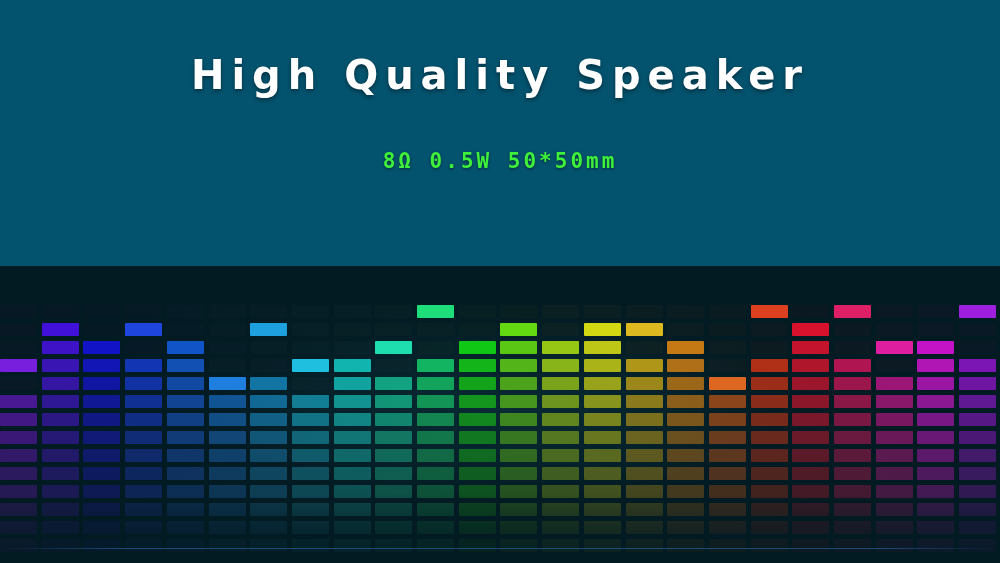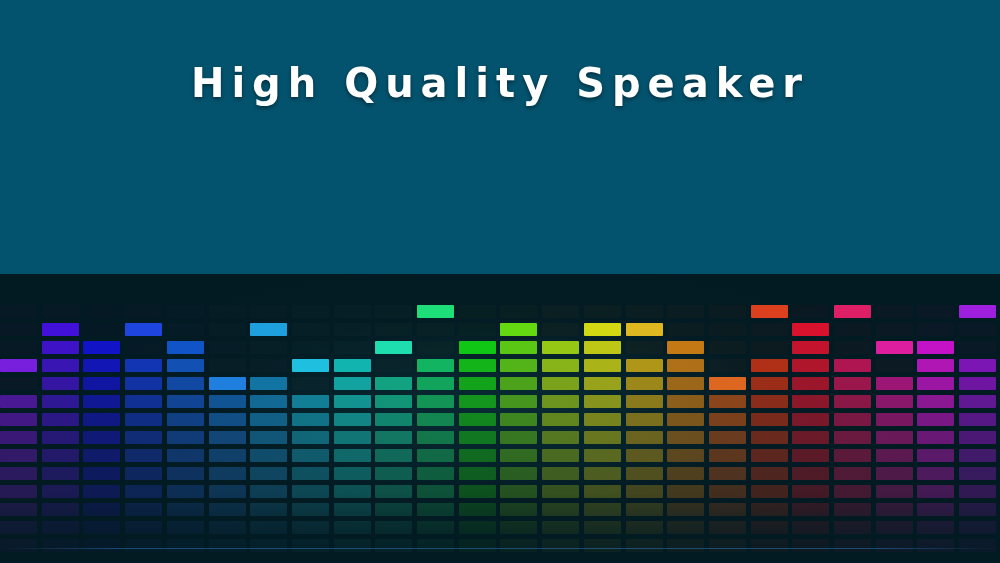--- a/index.html
+++ b/index.html
@@ -7,21 +7,21 @@
 
   #stage{
     position:relative;
     width:1000px;height:563px;
     overflow:hidden;
     background:#04536e;
   }
 
   
   #banner{
-    position:absolute;left:0;top:16px;width:1000px;height:258px;
+    position:absolute;left:0;top:8px;width:1000px;height:258px;
     background:#04536e;
     z-index:5;
   }
   #title{
     position:absolute;left:0;top:44px;width:1000px;
     text-align:center;
     color:#ffffff;
     font-family:"DejaVu Sans",sans-serif;
     font-weight:bold;
     font-size:40px;
@@ -108,20 +108,21 @@
     z-index:4;pointer-events:none;
   }
 </style>
 </head>
 <body>
 
 <div id="stage">
 
   <div id="banner">
     <div id="title">High Quality Speaker</div>
+    <div id="spec1">8Ω 0.5W 50*50mm</div>
   </div>
 
   <div id="panel">
     <div id="panel-glow"></div>
 
     <div id="eq">
         <div class="eq-col" style="left: 0px;">
           <div class="seg" style="top: 281px; background: rgba(68, 27, 116, 0.3);"></div>
           <div class="seg" style="top: 263px; background: rgba(72, 27, 124, 0.353);"></div>
           <div class="seg" style="top: 245px; background: rgba(77, 27, 133, 0.408);"></div>

